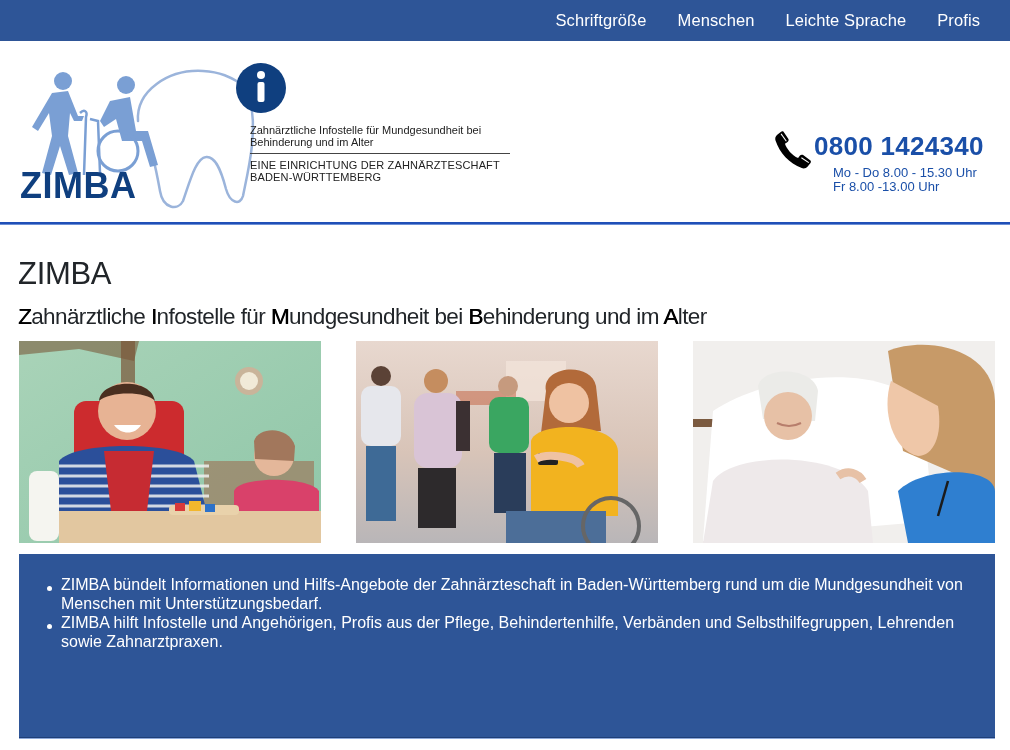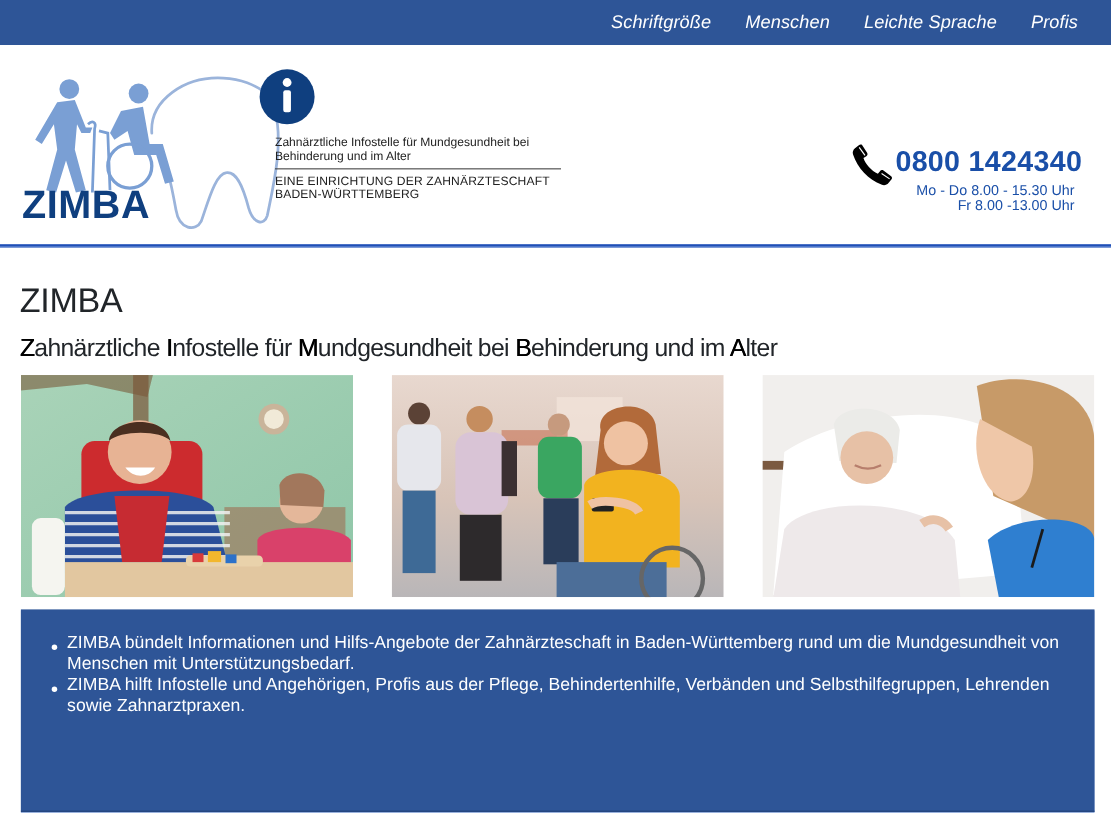--- a/index.html
+++ b/index.html
@@ -5,21 +5,20 @@
     * { box-sizing: border-box; margin: 0; padding: 0; }
     html, body { width: 1010px; height: 750px; overflow: hidden; background: #ffffff; }
     body { font-family: "Liberation Sans", "DejaVu Sans", sans-serif; color: #212529; position: relative; }
 
     
     .topbar {
       position: absolute; left: 0; top: 0; width: 1010px; height: 41px;
       background: #2e5597;
       display: flex; justify-content: flex-end; align-items: center;
       padding-right: 30px;
-      font-style: italic;
     }
     .topbar a {
       color: #ffffff; font-size: 16.5px; text-decoration: none;
       margin-left: 31px; letter-spacing: 0.1px;
     }
 
     
     .header {
       position: absolute; left: 0; top: 41px; width: 1010px; height: 182px;
       background: #ffffff;
@@ -38,21 +37,21 @@
       font-size: 36px; color: #0f3f7f; letter-spacing: 0.5px;
     }
 
     .tagline {
       position: absolute; left: 250px; top: 83px; width: 260px;
       font-size: 11px; line-height: 12px; color: #222;
     }
     .tagline .t1 { padding-bottom: 5px; border-bottom: 1px solid #444; }
     .tagline .t2 { padding-top: 5px; text-transform: uppercase; letter-spacing: 0.15px; }
 
-    .phone-block { position: absolute; left: 770px; top: 86px; width: 240px; height: 70px; text-align: right; }
+    .phone-block { position: absolute; left: 770px; top: 86px; width: 240px; height: 70px; }
     .phone-icon { position: absolute; left: 2px; top: 2px; width: 42px; height: 42px; }
     .phone-number {
       position: absolute; left: 44px; top: 4px;
       font-size: 26px; font-weight: bold; color: #1a4fa8; letter-spacing: 0.3px;
     }
     .phone-hours {
       position: absolute; left: 63px; top: 39px;
       font-size: 13px; line-height: 14px; color: #1a4fa8;
     }
 

